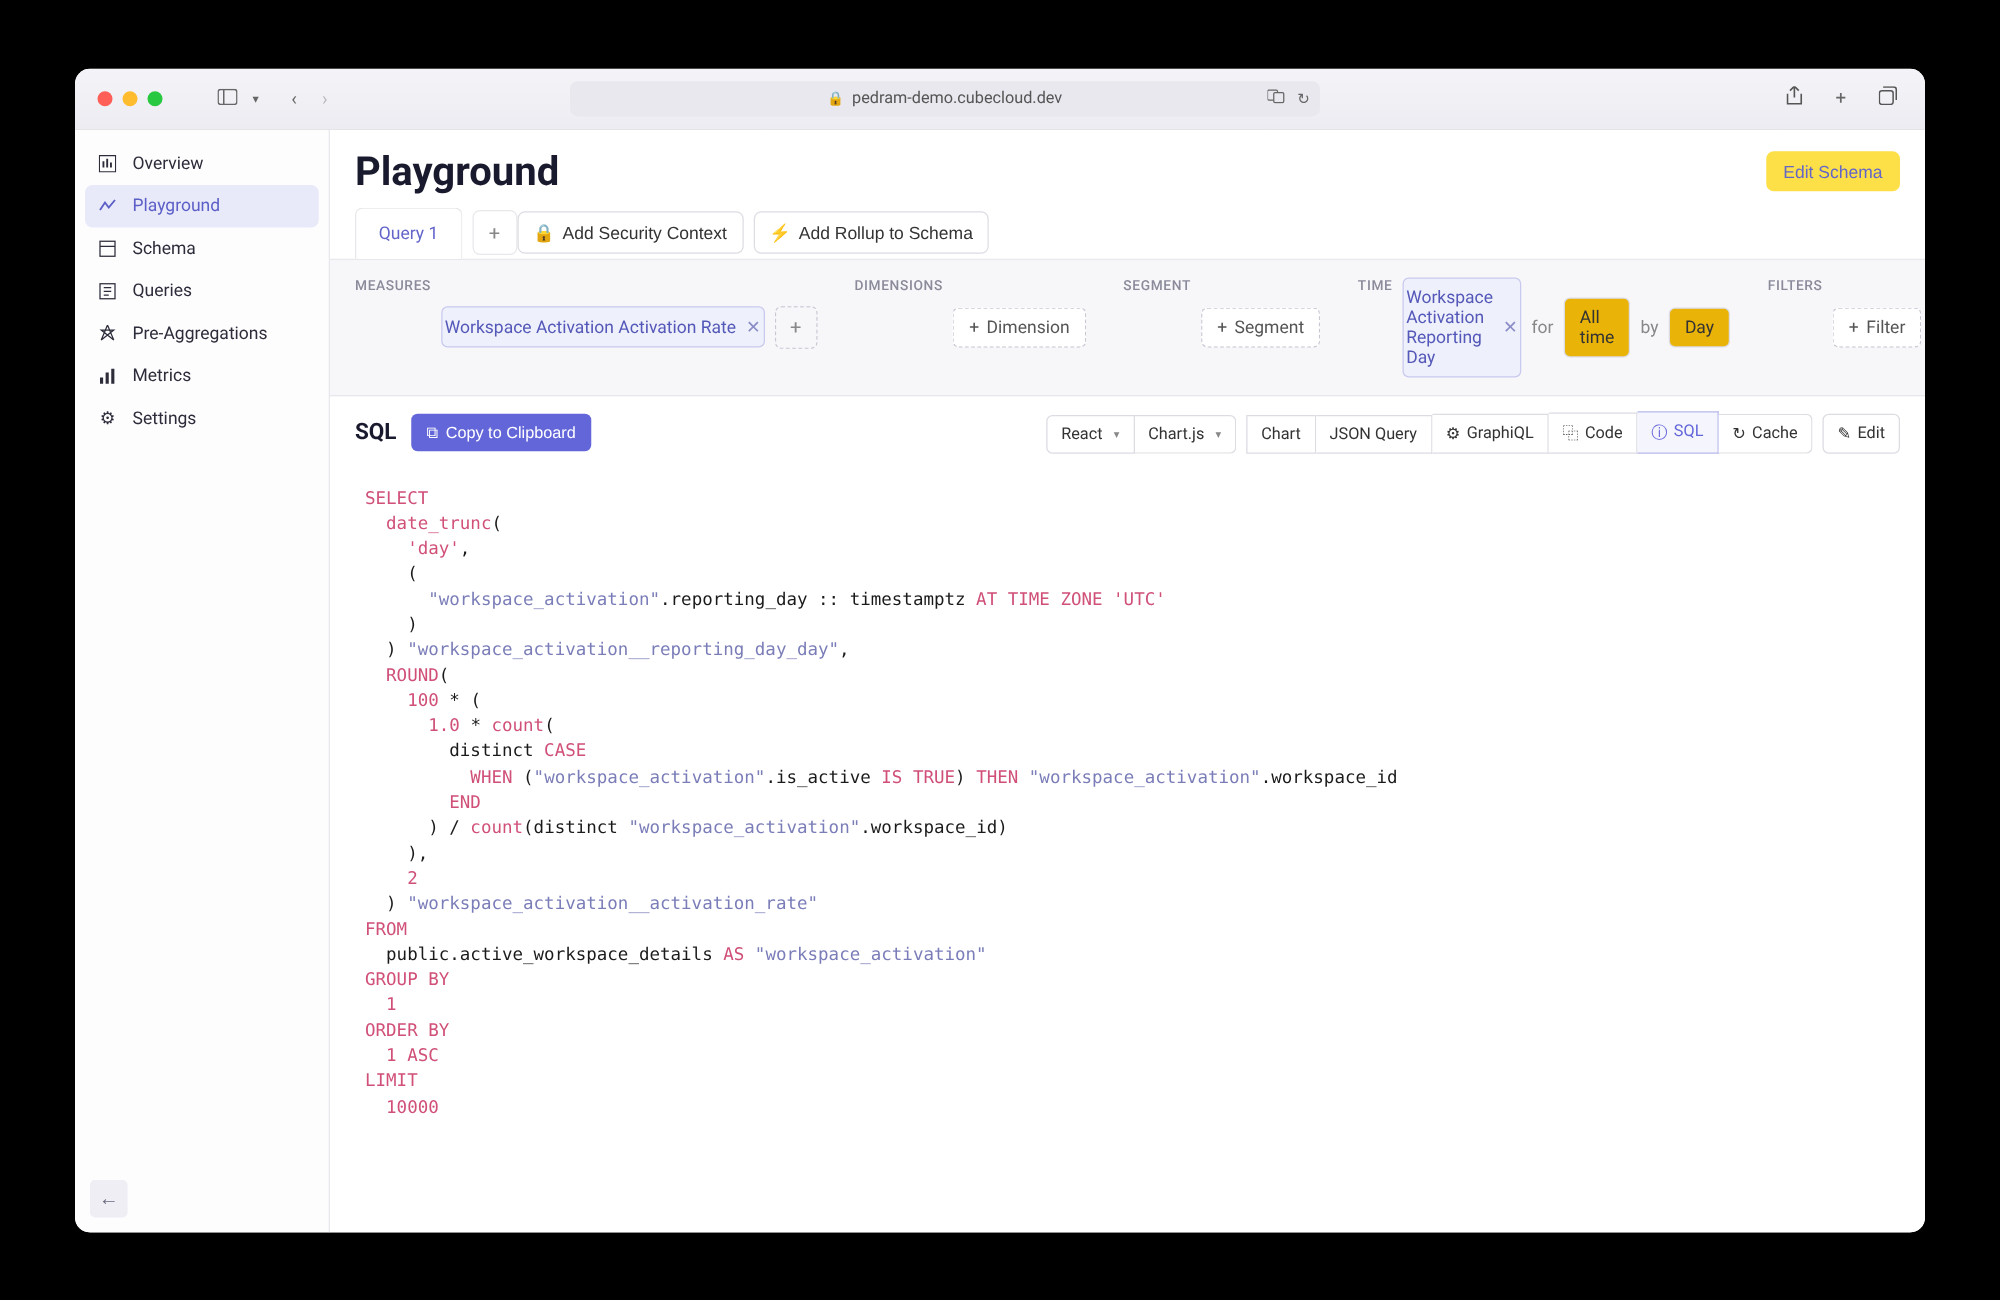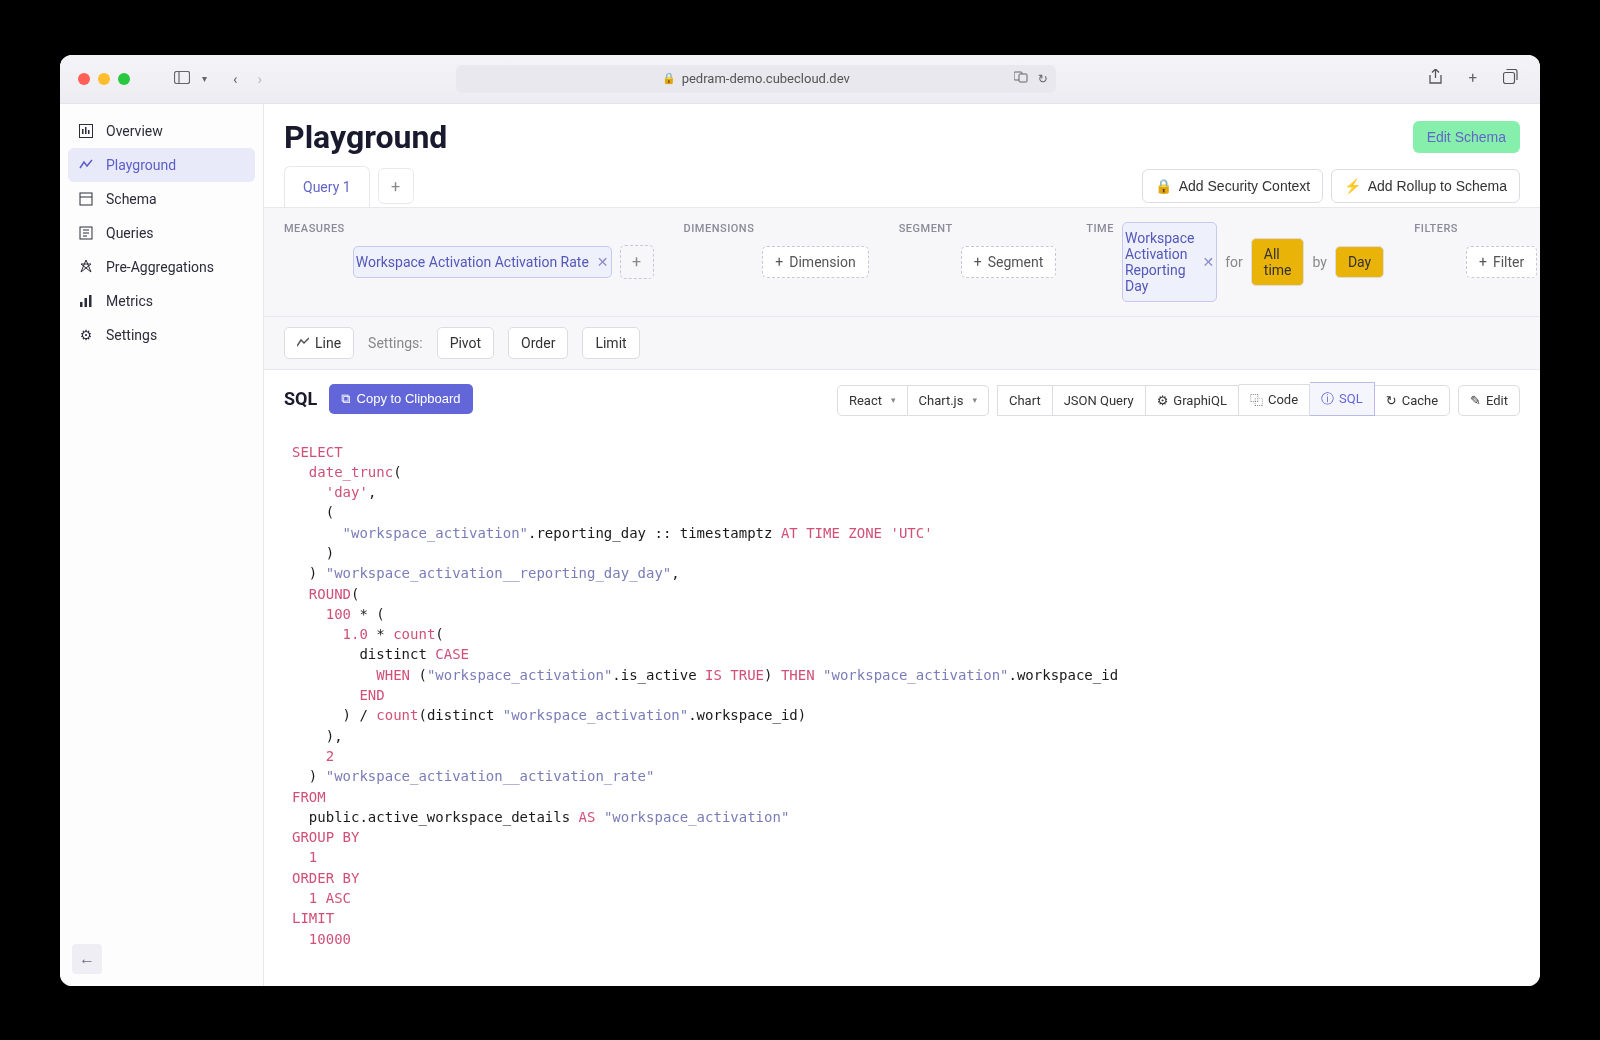--- a/index.html
+++ b/index.html
@@ -21,22 +21,22 @@
 .tb-right { display: flex; gap: 18px; margin-left: auto; }
 .body { flex: 1; display: flex; overflow: hidden; }
 .sidebar { width: 204px; border-right: 1px solid #e8e8ec; padding: 10px 8px; display: flex; flex-direction: column; position: relative; background: #fdfdfe; }
 .nav-item { display: flex; align-items: center; gap: 12px; padding: 9px 10px; border-radius: 6px; color: #2c2c3a; font-size: 14px; cursor: pointer; }
 .nav-item.active { background: #e8e9f9; color: #5b5fc7; }
 .nav-item .icon { width: 16px; height: 16px; display: flex; align-items: center; justify-content: center; font-size: 14px; }
 .collapse { position: absolute; bottom: 12px; left: 12px; width: 30px; height: 30px; background: #eeeef4; border-radius: 4px; display: flex; align-items: center; justify-content: center; color: #6b6b80; cursor: pointer; }
 .main { flex: 1; overflow-y: auto; background: #fff; }
 .header { display: flex; align-items: center; justify-content: space-between; padding: 14px 20px 10px; }
 .title { font-size: 32px; font-weight: 700; color: #1a1a2e; }
-.edit-schema { background: #86efac; color: #6366c9; border: none; padding: 8px 14px; border-radius: 6px; font-size: 14px; cursor: pointer; }
-.tabs-row { display: flex; align-items: center; justify-content: space-between; padding: 0 20px; border-bottom: 1px solid #e8e8ec; }
+.edit-schema { background: #fde047; color: #6366c9; border: none; padding: 8px 14px; border-radius: 6px; font-size: 14px; cursor: pointer; }
+.tabs-row { display: flex; align-items: center; padding: 0 20px; border-bottom: 1px solid #e8e8ec; }
 .tabs-left { display: flex; align-items: center; }
 .tab { padding: 12px 18px; color: #6366c9; font-size: 14px; border: 1px solid #e8e8ec; border-bottom: none; border-radius: 6px 6px 0 0; background: #fff; cursor: pointer; }
 .tab-add { width: 36px; height: 36px; margin-left: 8px; display: flex; align-items: center; justify-content: center; border: 1px solid #e8e8ec; border-radius: 6px; color: #888; cursor: pointer; }
 .tabs-right { display: flex; gap: 8px; }
 .btn-outline { display: flex; align-items: center; gap: 6px; border: 1px solid #dcdce3; background: #fff; padding: 8px 12px; border-radius: 6px; font-size: 14px; color: #333; cursor: pointer; }
 .builder { background: #f7f7fa; padding: 14px 20px; border-bottom: 1px solid #e8e8ec; }
 .builder-row { display: flex; gap: 30px; }
 .bcol { display: flex; flex-direction: row; gap: 8px; }
 .bcol.measures { flex: 0 0 auto; }
 .blabel { font-size: 11px; color: #8a8a9a; letter-spacing: 0.5px; font-weight: 500; }
@@ -246,32 +246,20 @@
           </div>
           <div class="bcol">
             <div class="blabel">FILTERS</div>
             <div class="chips">
               <div class="chip-dashed">+ <span>Filter</span></div>
             </div>
           </div>
         </div>
       </div>
 
-      <div class="vizbar">
-        <div class="vbtn">
-          <svg width="12" height="12" viewBox="0 0 12 12">
-              <polyline points="0,9 4,3 7,6 12,1" fill="none" stroke="#555" stroke-width="1.5"></polyline>
-            </svg>
-          <span>Line</span>
-        </div>
-        <span class="plain-txt">Settings:</span>
-        <div class="vbtn">Pivot</div>
-        <div class="vbtn">Order</div>
-        <div class="vbtn">Limit</div>
-      </div>
 
       <div class="sqlbar">
         <div class="sqlbar-left">
           <div class="sql-title">SQL</div>
           <button class="copy-btn">
             <span>⧉</span>
             <span>Copy to Clipboard</span>
           </button>
         </div>
         <div class="sqlbar-right">

